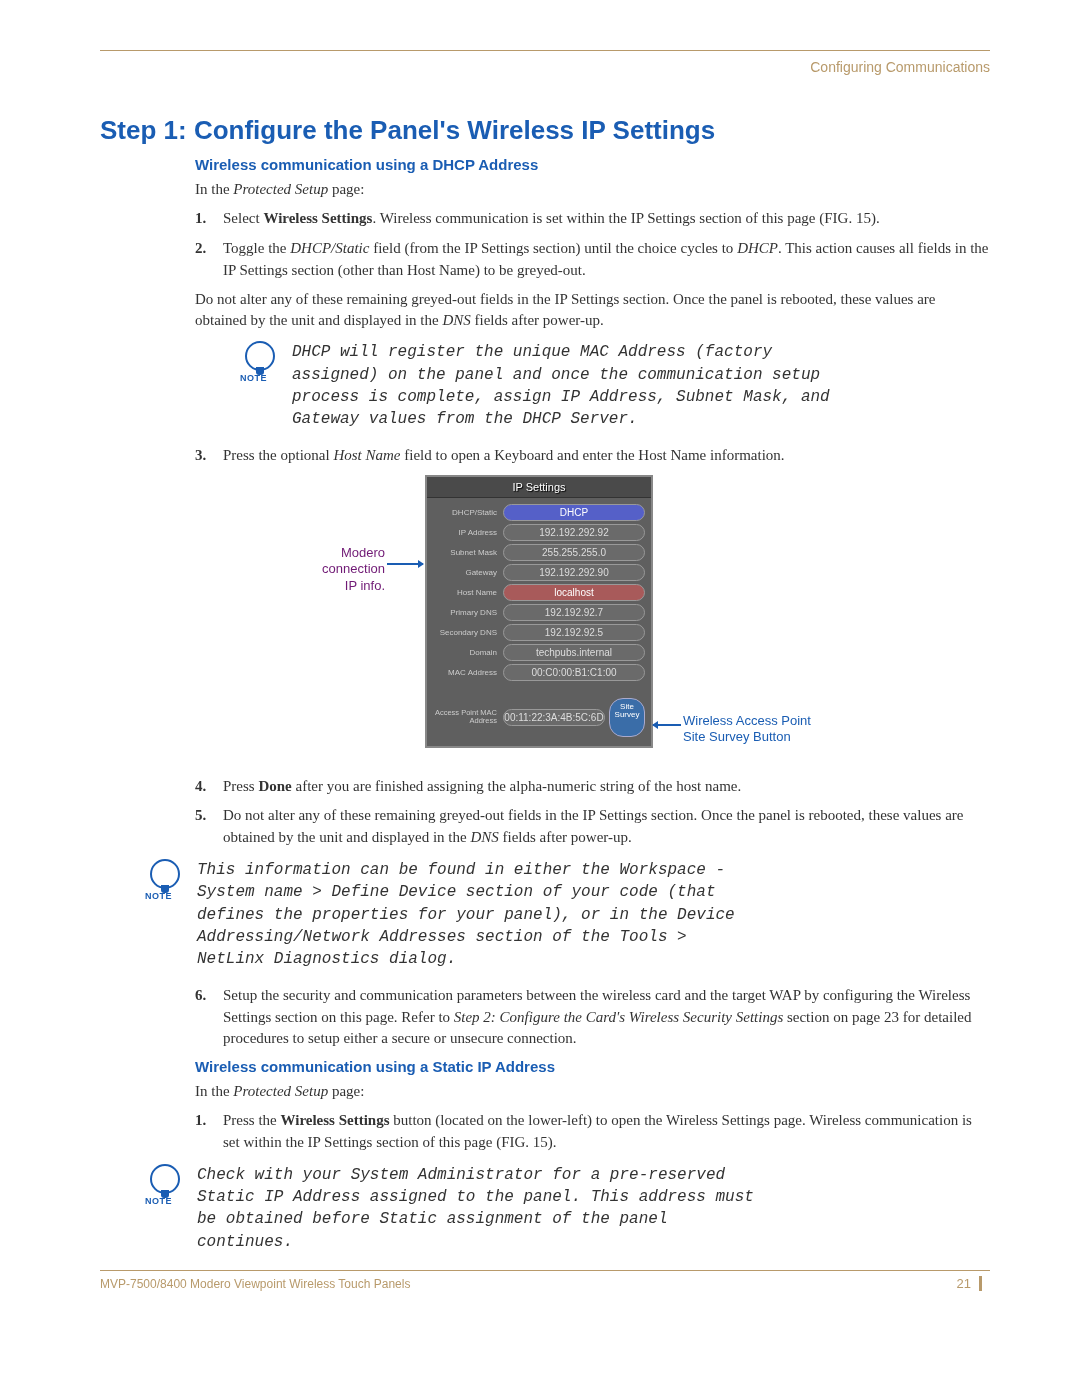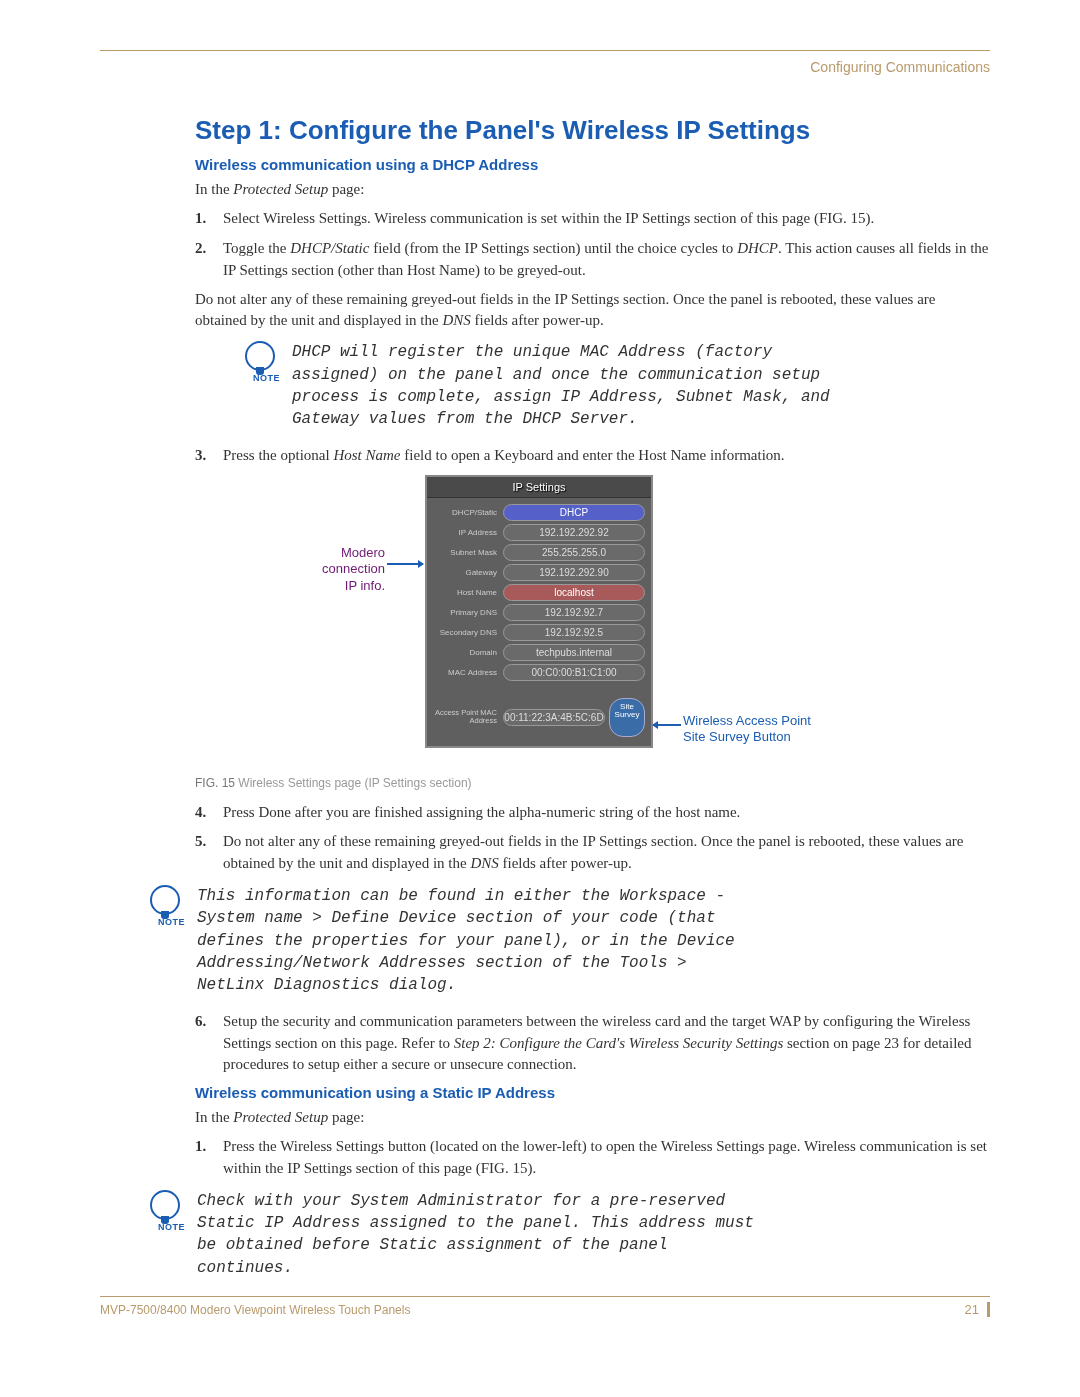--- a/index.html
+++ b/index.html
@@ -1,28 +1,28 @@
 <!DOCTYPE html>
 <html><head>
 <meta charset="utf-8">
 <style>
   * { box-sizing: border-box; margin: 0; padding: 0; }
   body { width: 1080px; height: 1397px; background: #fff; font-family: Georgia, 'Times New Roman', serif; color: #333; position: relative; }
   .page { padding: 50px 90px 60px 100px; position: relative; }
   .top-rule { border-top: 1px solid #b89a6b; margin-bottom: 8px; }
   .header-text { text-align: right; color: #b89a6b; font-family: Arial, sans-serif; font-size: 14px; margin-bottom: 40px; }
-  .main-title { color: #1a5db3; font-family: Arial, sans-serif; font-weight: bold; font-size: 26px; margin-bottom: 10px; margin-left: 95px; }
+  .main-title { color: #1a5db3; font-family: Arial, sans-serif; font-weight: bold; font-size: 26px; margin-bottom: 10px; }
   .intro { font-size: 15px; line-height: 1.4; margin-bottom: 16px; margin-left: 95px; }
   .sub-title { color: #1a5db3; font-family: Arial, sans-serif; font-weight: bold; font-size: 15px; margin-bottom: 6px; margin-left: 95px; }
   .body-text { font-size: 15px; line-height: 1.4; margin-bottom: 8px; margin-left: 95px; }
   ol.steps { list-style: none; margin-left: 95px; counter-reset: step; }
   ol.steps > li { font-size: 15px; line-height: 1.45; margin-bottom: 8px; padding-left: 28px; position: relative; }
   ol.steps > li .num { position: absolute; left: 0; font-weight: bold; }
   .note-block { display: flex; align-items: flex-start; margin: 10px 0 14px 45px; }
-  .note-icon { width: 40px; text-align: right; margin-right: 12px; flex-shrink: 0; }
+  .note-icon { width: 40px; text-align: left; margin-right: 12px; flex-shrink: 0; }
   .bulb { width: 30px; height: 30px; border: 2.5px solid #1a5db3; border-radius: 50%; margin: 0 auto 2px; position: relative; }
   .bulb::after { content: ''; position: absolute; bottom: -6px; left: 50%; transform: translateX(-50%); width: 8px; height: 8px; background: #1a5db3; border-radius: 0 0 3px 3px; }
   .note-label { color: #1a5db3; font-family: Arial, sans-serif; font-size: 9px; font-weight: bold; letter-spacing: 0.5px; }
   .note-text { font-style: italic; font-family: Liberation Mono, monospace; font-size: 16px; line-height: 1.4; max-width: 560px; }
   .note-block.indented { margin-left: 140px; }
   .figure-wrap { position: relative; margin: 6px 0 6px 95px; height: 295px; }
   .ip-panel { position: absolute; left: 230px; top: 0; width: 228px; background: #5a5a5a; border: 2px solid #888; border-radius: 0; padding: 0; }
   .ip-title { background: #4a4a4a; color: #fff; font-family: Liberation Sans, sans-serif; font-size: 11px; text-align: center; padding: 4px 16px; text-shadow: 1px 1px 1px #000; border-bottom: 1px solid #333; }
   .ip-body { background: #5f5f5f; padding: 6px 6px; }
   .ip-row { display: flex; align-items: center; margin-bottom: 3px; }
@@ -36,23 +36,23 @@
   .callout-left { position: absolute; top: 70px; left: 90px; font-family: Arial, sans-serif; font-size: 13px; color: #701a75; text-align: right; line-height: 1.3; width: 100px; }
   .callout-arrow-left { position: absolute; top: 88px; left: 192px; width: 36px; height: 2px; background: #1a5db3; }
   .callout-arrow-left::after { content: ''; position: absolute; right: -1px; top: -3px; border-left: 6px solid #1a5db3; border-top: 4px solid transparent; border-bottom: 4px solid transparent; }
   .callout-right { position: absolute; top: 238px; left: 488px; font-family: Arial, sans-serif; font-size: 13px; color: #1a5db3; line-height: 1.3; }
   .callout-arrow-right { position: absolute; top: 249px; left: 458px; width: 28px; height: 2px; background: #1a5db3; }
   .callout-arrow-right::before { content: ''; position: absolute; left: -1px; top: -3px; border-right: 6px solid #1a5db3; border-top: 4px solid transparent; border-bottom: 4px solid transparent; }
   .fig-caption { font-family: Arial, sans-serif; font-size: 12px; color: #999; margin: 4px 0 12px 95px; }
   .fig-caption b { color: #777; }
   .footer-line { border-top: 1px solid #b89a6b; position: absolute; bottom: 56px; left: 100px; right: 90px; }
   .footer-text { position: absolute; bottom: 36px; left: 100px; color: #b89a6b; font-family: Arial, sans-serif; font-size: 12px; }
-  .footer-page { position: absolute; bottom: 36px; right: 90px; color: #b89a6b; font-family: Arial, sans-serif; font-size: 13px; padding-right: 8px; border-right: 3px solid #b89a6b; }
+  .footer-page { position: absolute; bottom: 36px; right: 98px; color: #b89a6b; font-family: Arial, sans-serif; font-size: 13px; padding-right: 8px; border-right: 3px solid #b89a6b; }
   .ital { font-style: italic; }
-  b, strong { font-weight: normal; }
+  b, strong { font-weight: bold; }
 </style>
 </head>
 <body>
 
 <div class="page">
   <div class="top-rule"></div>
   <div class="header-text">Configuring Communications</div>
 
   <h1 class="main-title">Step 1: Configure the Panel's Wireless IP Settings</h1>
 
@@ -144,23 +144,20 @@
       </div>
     </div>
 
     <div class="callout-arrow-right"></div>
     <div class="callout-right">
       <span>Wireless Access Point</span><br>
       <span>Site Survey Button</span>
     </div>
   </div>
 
-  <p class="fig-caption">
-    <b>FIG. 15</b><span>  Wireless Settings page (IP Settings section)</span>
-  </p>
 
   <ol class="steps">
     <li><span class="num">4.</span>
       <span>Press </span><b>Done</b><span> after you are finished assigning the alpha-numeric string of the host name.</span>
     </li>
     <li><span class="num">5.</span>
       <span>Do not alter any of these remaining greyed-out fields in the IP Settings section. Once the panel is rebooted, these values are obtained by the unit and displayed in the </span><span class="ital">DNS</span><span> fields after power-up.</span>
     </li>
   </ol>
 

